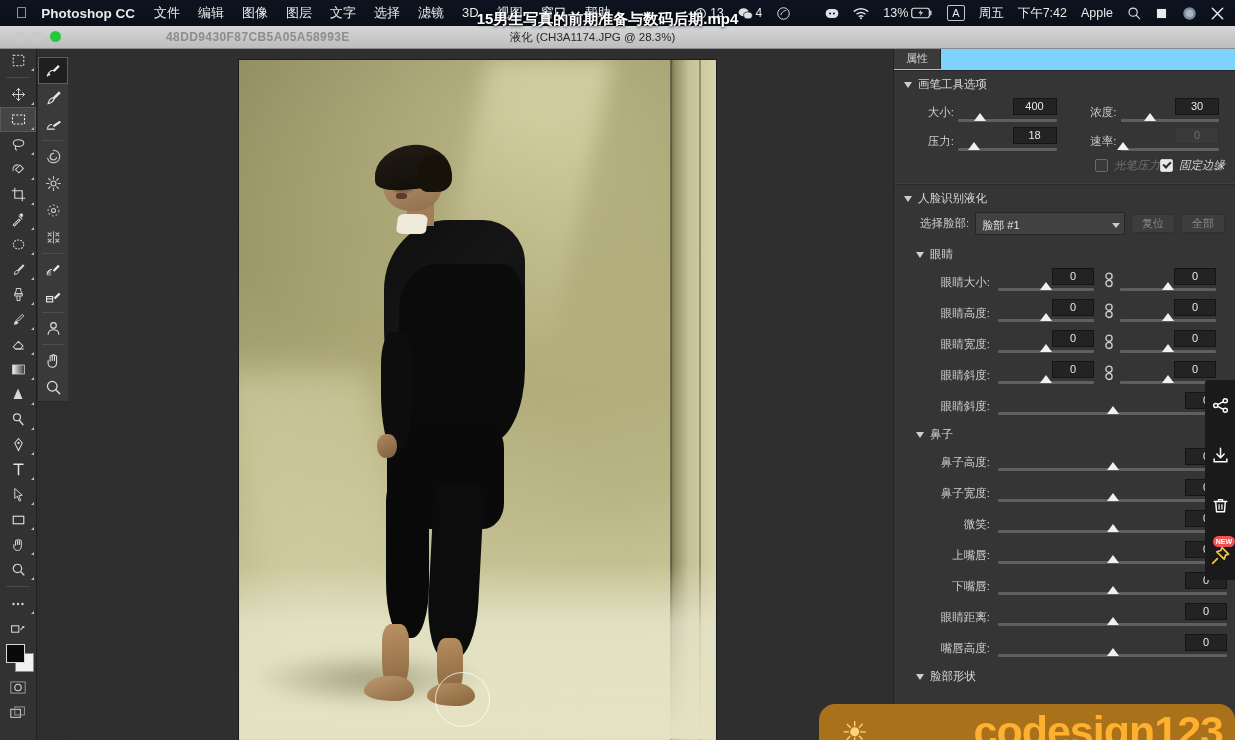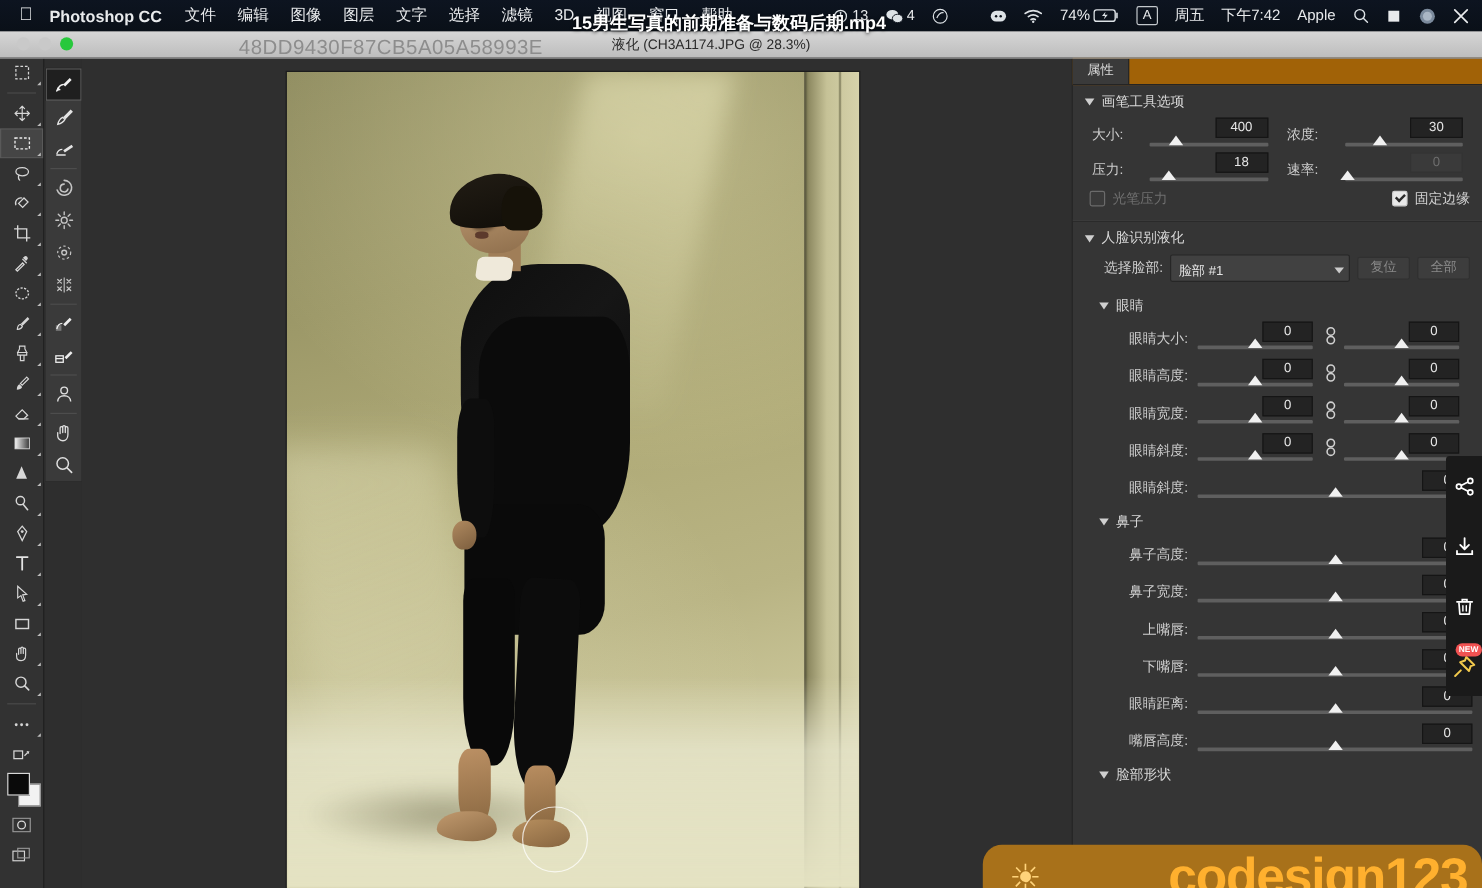--- a/index.html
+++ b/index.html
@@ -23,21 +23,21 @@
 
   
   .titlebar{position:absolute;left:0;top:26px;width:1235px;height:22px;
             background:linear-gradient(180deg,#d6d6d6 0%,#bdbdbd 100%);
             border-bottom:1px solid #8b8b8b;z-index:35;}
   .tl-lights{position:absolute;left:14px;top:5px;display:flex;gap:7px;align-items:center;}
   .light{width:11px;height:11px;border-radius:50%;}
   .l-red{background:#c9c9c9;}
   .l-yellow{background:#c9c9c9;}
   .l-green{background:#28c83c;}
-  .tl-hash{position:absolute;left:199px;top:4px;font-size:17px;color:#8d8d8d;letter-spacing:.4px;}
+  .tl-hash{position:absolute;left:166px;top:4px;font-size:12px;color:#8d8d8d;letter-spacing:.4px;font-weight:bold;}
   .tl-title{position:absolute;left:0;top:4px;width:1235px;text-align:center;
             font-size:11.5px;color:#2a2a2a;}
   .tl-title-inner{display:inline-block;transform:translateX(-25px);}
 
   
   .vidtitle{position:absolute;left:0;top:10px;width:1235px;text-align:center;
             font-size:15px;font-weight:bold;color:#ffffff;z-index:60;
             text-shadow:0 1px 3px rgba(0,0,0,.85);pointer-events:none;}
   .vidtitle span{display:inline-block;transform:translateX(-10px);}
 
@@ -134,47 +134,47 @@
   .f-eye1{position:absolute;left:32.0%;top:17.0%;width:2.0%;height:.7%;background:#2b2018;border-radius:40%;}
   .f-eye2{position:absolute;left:35.0%;top:17.1%;width:1.8%;height:.7%;background:#2b2018;border-radius:40%;}
   .f-mouth{position:absolute;left:32.9%;top:19.6%;width:2.4%;height:.8%;background:#5c3a2c;border-radius:40%;}
 
   .brush-cursor{position:absolute;left:41.0%;top:90.0%;width:53px;height:53px;
      border:1.4px solid rgba(255,255,255,.75);border-radius:50%;}
 
   
   .props{position:absolute;right:0;top:0;width:341px;height:692px;
          background:#353535;border-left:1px solid #232323;color:#d2d2d2;font-size:11px;}
-  .props-tabbar{height:22px;background:#a16207;border-bottom:1px solid #242424;
-                display:flex;align-items:center;}
+  .props-tabbar{height:22px;background:#7dd3fc;border-bottom:1px solid #242424;
+                display:flex;align-items:flex-start;}
   .props-tab{height:21px;line-height:21px;padding:0 12px;background:#3a3a3a;
              color:#d8d8d8;font-size:11px;border-right:1px solid #262626;}
   .psection{padding:0;}
   .sect-head{display:flex;align-items:center;gap:6px;padding:6px 10px 4px 10px;
              font-size:11.5px;color:#d8d8d8;}
   .tri{width:0;height:0;border-left:4.5px solid transparent;border-right:4.5px solid transparent;
        border-top:6px solid #cfcfcf;}
   .sect-head.sub{padding-left:22px;}
   .divider{height:1px;background:#2a2a2a;margin:4px 0 0 0;border-top:1px solid #3f3f3f;}
 
   
   .bo-grid{display:flex;padding:2px 8px 0 8px;}
   .bo-col{width:50%;}
   .bo-row{display:flex;align-items:center;height:29px;}
-  .bo-lab{width:44px;text-align:left;font-size:11.5px;color:#cdcdcd;padding-left:8px;}
+  .bo-lab{width:44px;text-align:right;font-size:11.5px;color:#cdcdcd;padding-left:8px;}
   .bo-ctl{flex:1;position:relative;height:29px;}
   .numbox{position:absolute;right:8px;top:0;width:42px;height:15px;line-height:15px;
           background:#232323;border:1px solid #151515;color:#e6e6e6;font-size:11px;
           text-align:center;}
   .numbox.dim{color:#6d6d6d;background:#3a3a3a;border-color:#333;}
   .slider{position:absolute;left:4px;right:8px;bottom:5px;height:3px;background:#5f5f5f;border-radius:1px;}
   .knob{position:absolute;bottom:1px;width:0;height:0;
         border-left:6px solid transparent;border-right:6px solid transparent;
         border-bottom:8px solid #f0f0f0;transform:translateX(-6px);}
-  .checkrow{display:flex;align-items:center;justify-content:space-between;padding:2px 10px 6px 14px;}
+  .checkrow{display:flex;align-items:center;justify-content:flex-end;padding:2px 10px 6px 14px;font-style:italic;}
   .chk{display:flex;align-items:center;gap:6px;font-size:11.5px;}
   .box{width:11px;height:11px;border:1px solid #6b6b6b;background:#3a3a3a;border-radius:2px;
        display:flex;align-items:center;justify-content:center;}
   .box.on{background:#e9e9e9;border-color:#cfcfcf;}
   .box.on:after{content:"";width:6px;height:3px;border-left:2px solid #2b2b2b;border-bottom:2px solid #2b2b2b;
                 transform:rotate(-45deg) translate(1px,-1px);}
   .chk.dim{color:#6f6f6f;}
 
   
   .facerow{display:flex;align-items:center;gap:6px;padding:2px 10px 6px 26px;}
@@ -271,21 +271,21 @@
       </div>
       <div class="mb-r">
         <svg width="16" height="13" viewBox="0 0 24 18">
           <path d="M2 5.5A16 16 0 0 1 22 5.5" fill="none" stroke="#dde2e6" stroke-width="2.2" stroke-linecap="round"></path>
           <path d="M6 9.5A10.5 10.5 0 0 1 18 9.5" fill="none" stroke="#dde2e6" stroke-width="2.2" stroke-linecap="round"></path>
           <path d="M9.4 13.2a5.2 5.2 0 0 1 5.2 0" fill="none" stroke="#dde2e6" stroke-width="2.2" stroke-linecap="round"></path>
           <circle cx="12" cy="16" r="1.5" fill="#dde2e6"></circle>
         </svg>
       </div>
       <div class="mb-r">
-        <span>74%</span>
+        <span>13%</span>
         <svg width="22" height="12" viewBox="0 0 30 15">
           <rect x="1" y="1" width="24" height="13" rx="3" fill="none" stroke="#dde2e6" stroke-width="1.6"></rect>
           <path d="M27 5v5" stroke="#dde2e6" stroke-width="1.8" stroke-linecap="round"></path>
           <path d="M14 3l-4 5h3.4l-1.4 4 4.6-5.4h-3.4z" fill="#dde2e6"></path>
         </svg>
       </div>
       <div class="mb-r">
         <span style="border:1px solid #c3c8cc;padding:0 4px;border-radius:2px;font-size:11px;line-height:14px;display:inline-block;">A</span>
       </div>
       <div class="mb-r">周五</div>
@@ -828,20 +828,29 @@
           <div class="plab">鼻子宽度:</div>
           <div class="swide">
             <div class="numbox">0</div>
             <div class="slider">
                 <div class="knob" style="left:50%"></div>
               </div>
           </div>
         </div>
 
         <div class="srow">
+          <div class="plab">微笑:</div>
+          <div class="swide">
+            <div class="numbox">0</div>
+            <div class="slider">
+                <div class="knob" style="left:50%"></div>
+              </div>
+          </div>
+        </div>
+        <div class="srow">
           <div class="plab">上嘴唇:</div>
           <div class="swide">
             <div class="numbox">0</div>
             <div class="slider">
                 <div class="knob" style="left:50%"></div>
               </div>
           </div>
         </div>
         <div class="srow">
           <div class="plab">下嘴唇:</div>

